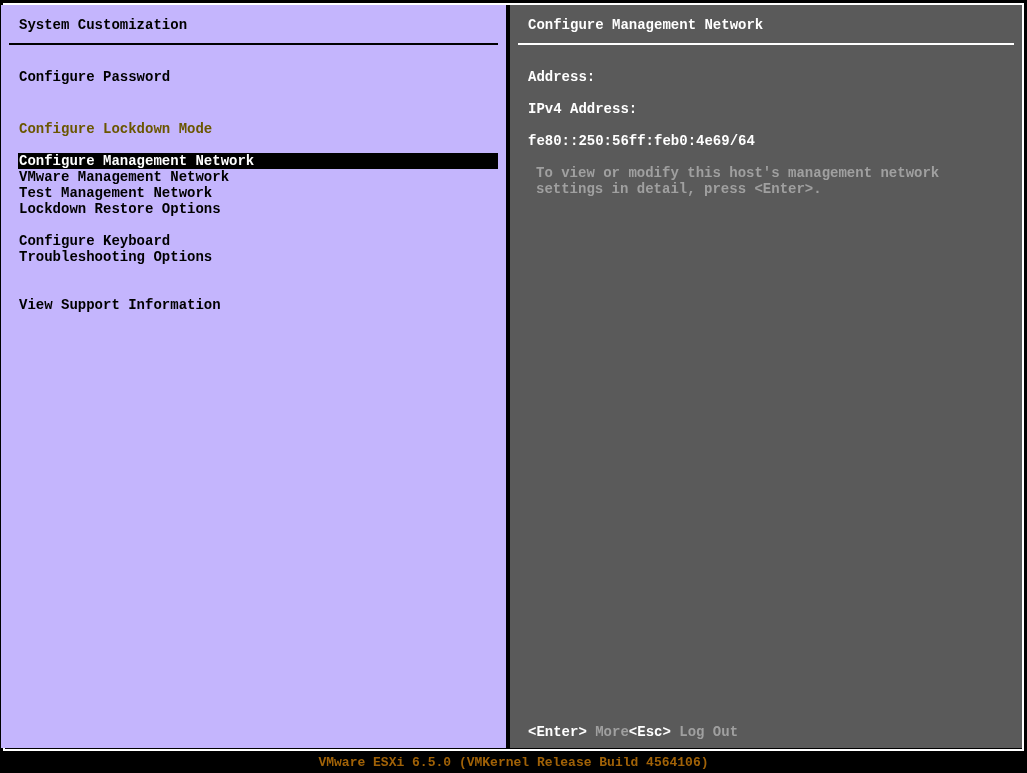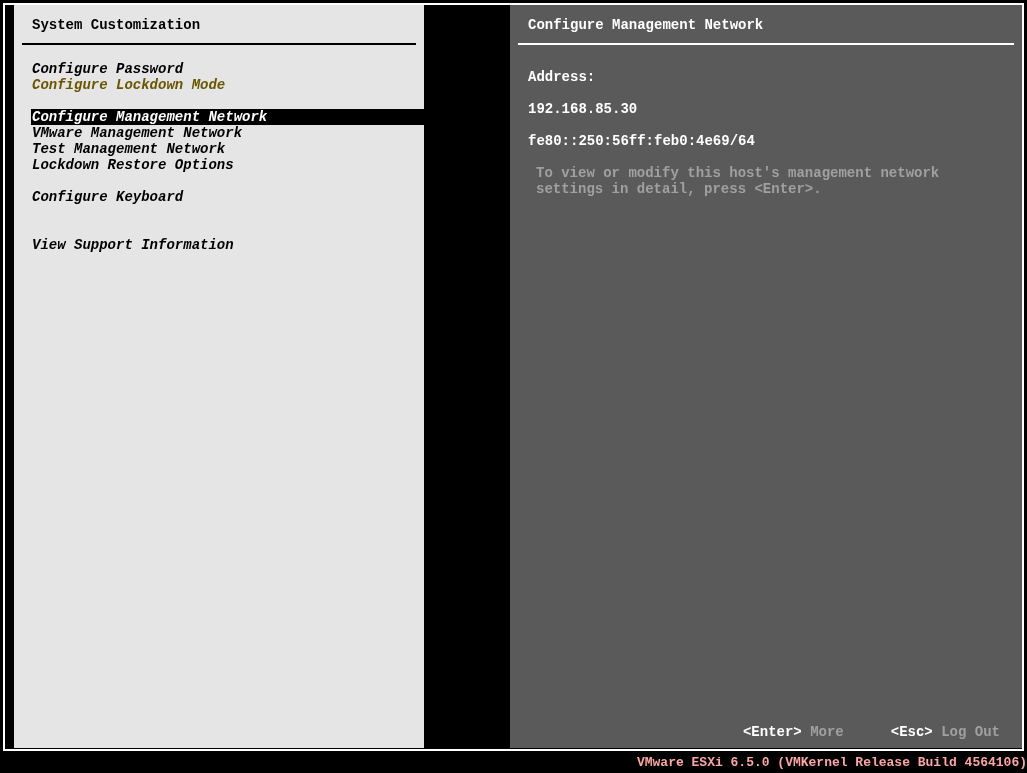--- a/index.html
+++ b/index.html
@@ -25,24 +25,24 @@
       position: absolute;
       top: 3px;
       left: 3px;
       right: 3px;
       bottom: 22px;
       border: 2px solid #fff;
     }
     .left-panel {
       position: absolute;
       top: 5px;
-      left: 14px;
-      width: 410px;
+      left: 1px;
+      width: 505px;
       height: 743px;
-      background: #e5e5e5;
+      background: #c4b5fd;
     }
     .right-panel {
       position: absolute;
       top: 5px;
       left: 510px;
       right: 5px;
       height: 743px;
       background: #5a5a5a;
     }
     .panel-header {
@@ -59,31 +59,31 @@
       border-top: 2px solid;
       margin: 0 8px;
     }
     .left-divider {
       border-color: #000;
     }
     .right-divider {
       border-color: #fff;
     }
     .menu-area {
-      padding: 16px 18px 0 18px;
-      font-style: italic;
+      padding: 24px 18px 0 18px;
     }
     .menu-item {
       color: #000;
       padding: 0;
       line-height: 16px;
       white-space: pre;
     }
     .menu-item.disabled {
       color: #6a5600;
+      margin-top: 36px;
     }
     .menu-item.selected {
       background: #000;
       color: #fff;
       margin-left: -1px;
       margin-right: -1px;
       padding-left: 1px;
       padding-right: 1px;
       width: 480px;
     }
@@ -105,41 +105,40 @@
       margin-bottom: 16px;
     }
     .hint-text {
       color: #a0a0a0;
       margin-left: 8px;
     }
     .footer-hints {
       position: absolute;
       bottom: 8px;
       left: 18px;
-      right: 22px;
+      right: 30px;
       color: #fff;
       display: flex;
-      justify-content: flex-end;
-      gap: 47px;
+      justify-content: flex-start;
     }
     .hint-key {
       color: #fff;
     }
     .hint-action {
       color: #a0a0a0;
     }
     .status-bar {
       position: absolute;
       bottom: 0;
       left: 0;
       right: 0;
       height: 20px;
       background: #000;
-      color: #fca5a5;
-      text-align: right;
+      color: #a16207;
+      text-align: center;
       line-height: 20px;
       font-size: 13px;
     }
   </style>
 </head>
 <body>
 
 <div class="main-container">
   <div class="outer-border"></div>
 
@@ -149,36 +148,37 @@
     <div class="menu-area">
       <div class="menu-item">Configure Password</div>
       <div class="menu-item disabled">Configure Lockdown Mode</div>
       <div class="menu-spacer"></div>
       <div class="menu-item selected">Configure Management Network</div>
       <div class="menu-item">VMware Management Network</div>
       <div class="menu-item">Test Management Network</div>
       <div class="menu-item">Lockdown Restore Options</div>
       <div class="menu-spacer"></div>
       <div class="menu-item">Configure Keyboard</div>
+      <div class="menu-item">Troubleshooting Options</div>
       <div class="menu-spacer"></div>
       <div class="menu-spacer"></div>
       <div class="menu-item">View Support Information</div>
       <div class="menu-spacer"></div>
     </div>
   </div>
 
   <div class="right-panel">
     <div class="panel-header right-header">Configure Management Network</div>
     <hr class="header-divider right-divider">
     <div class="detail-area">
       <div class="detail-section">
         <div class="detail-label">Address:</div>
       </div>
       <div class="detail-section">
-        <div class="detail-value">192.168.85.30</div>
+        <div class="detail-label">IPv4 Address:</div>
       </div>
       <div class="detail-section">
         <div class="detail-value">fe80::250:56ff:feb0:4e69/64</div>
       </div>
       <div class="hint-text">To view or modify this host's management network settings in detail, press &lt;Enter&gt;.</div>
     </div>
 
     <div class="footer-hints">
       <div>
         <span class="hint-key">&lt;Enter&gt;</span>

